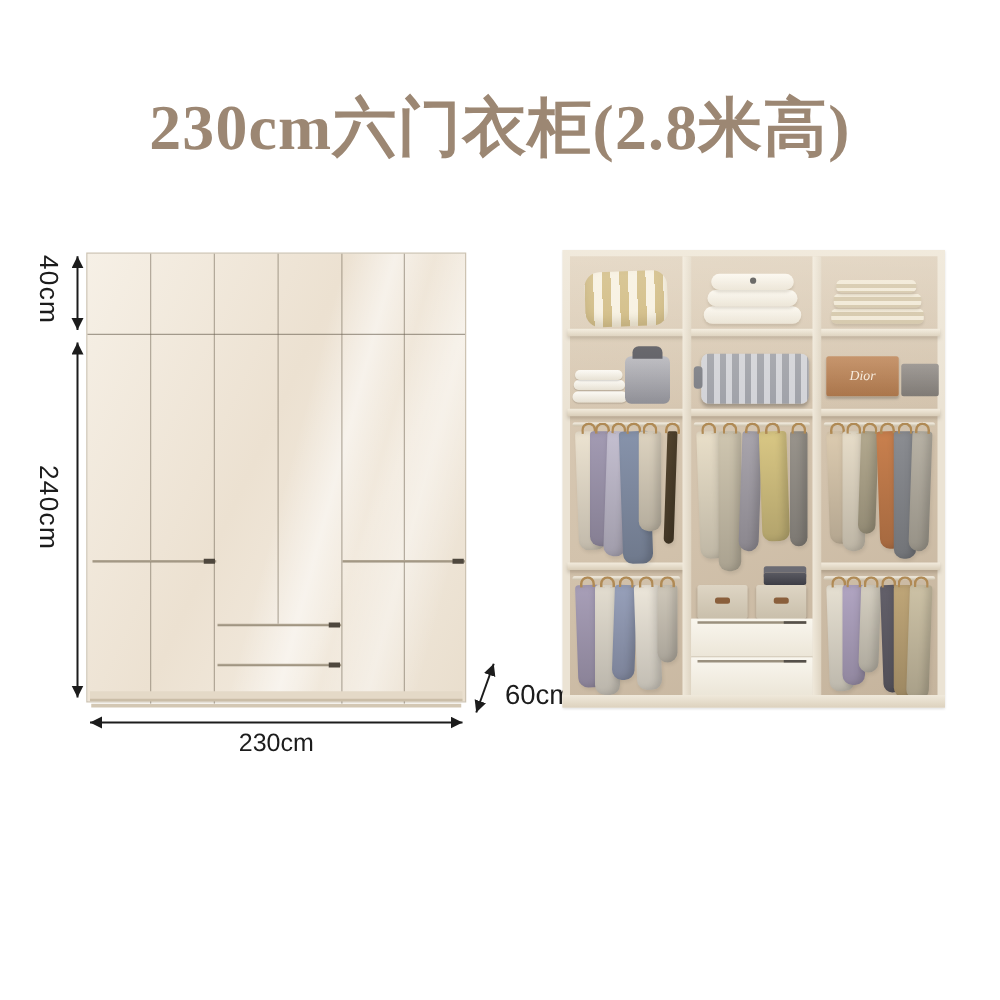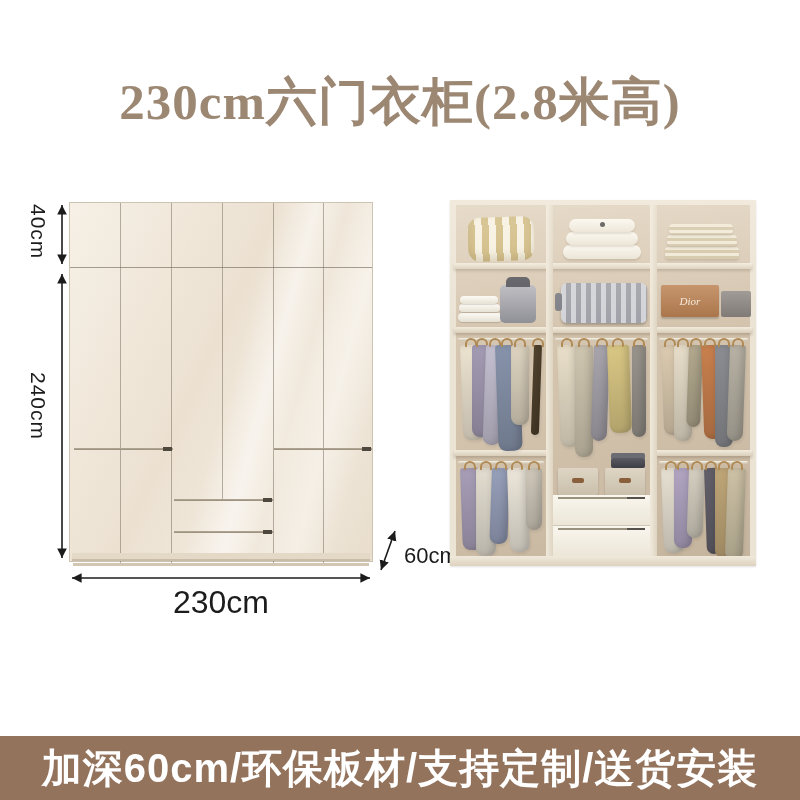--- a/index.html
+++ b/index.html
@@ -19,21 +19,21 @@
     border:1px solid #cdc3b2;box-sizing:border-box;}
   .seam-v{position:absolute;top:0;width:1px;background:rgba(128,117,100,.55);}
   .seam-h{position:absolute;left:0;width:100%;height:1px;background:rgba(110,100,85,.6);}
   .groove{position:absolute;height:2px;background:linear-gradient(180deg,#b5aa97,#978c79);}
   .groove .tip{position:absolute;right:1px;top:-1px;width:9px;height:4px;background:#4e473d;}
   .plinth{position:absolute;left:2px;bottom:0;width:298px;height:6px;background:#e4d9c7;border-bottom:2px solid #cabda7;}
   .floor-shadow{position:absolute;left:73px;top:563px;width:296px;height:3px;background:#d3c7b3;}
 
   .dim-label{position:absolute;color:#1c1c1c;font-size:21px;}
   .dim-vert{writing-mode:vertical-rl;letter-spacing:1px;}
-  .dim-width{left:69px;top:584px;width:304px;text-align:center;font-size:32px;}
+  .dim-width{left:69px;top:584px;width:304px;text-align:center;font-size:20px;}
   .dim-depth{left:404px;top:543px;font-size:22px;}
 
   
   .photo{position:absolute;left:450px;top:200px;width:306px;height:366px;background:#ebe3d4;
          box-shadow:0 1px 2px rgba(0,0,0,.12);}
   .photo .wall{position:absolute;left:6px;top:5px;right:6px;bottom:10px;
          background:linear-gradient(160deg,#dccdb8 0%,#d2c2ac 55%,#c5b49d 100%);}
   .photo .glow{position:absolute;inset:0;background:linear-gradient(180deg,rgba(255,250,240,.30),rgba(255,250,240,0) 35%);pointer-events:none;}
   .panel-v{position:absolute;top:5px;width:7px;height:351px;background:linear-gradient(90deg,#f0e9db,#ded4c2);}
   .shelf{position:absolute;height:6px;background:linear-gradient(180deg,#f2ebdd,#d9cdb8);box-shadow:0 2px 3px rgba(90,75,55,.25);}
@@ -281,15 +281,14 @@
         </div>
         <div class="garment" style="left: 71px; top: 12px; width: 18px; height: 92px; background: linear-gradient(rgb(205, 194, 166), rgb(168, 159, 136)); transform: rotate(2deg);">
           <div class="hook"></div>
         </div>
       </div>
 
     <div class="plinth2"></div>
     <div class="glow"></div>
   </div>
 
-  <div class="banner">加深60cm/环保板材/支持定制/送货安装</div>
 
 </div>
 
 </body></html>

